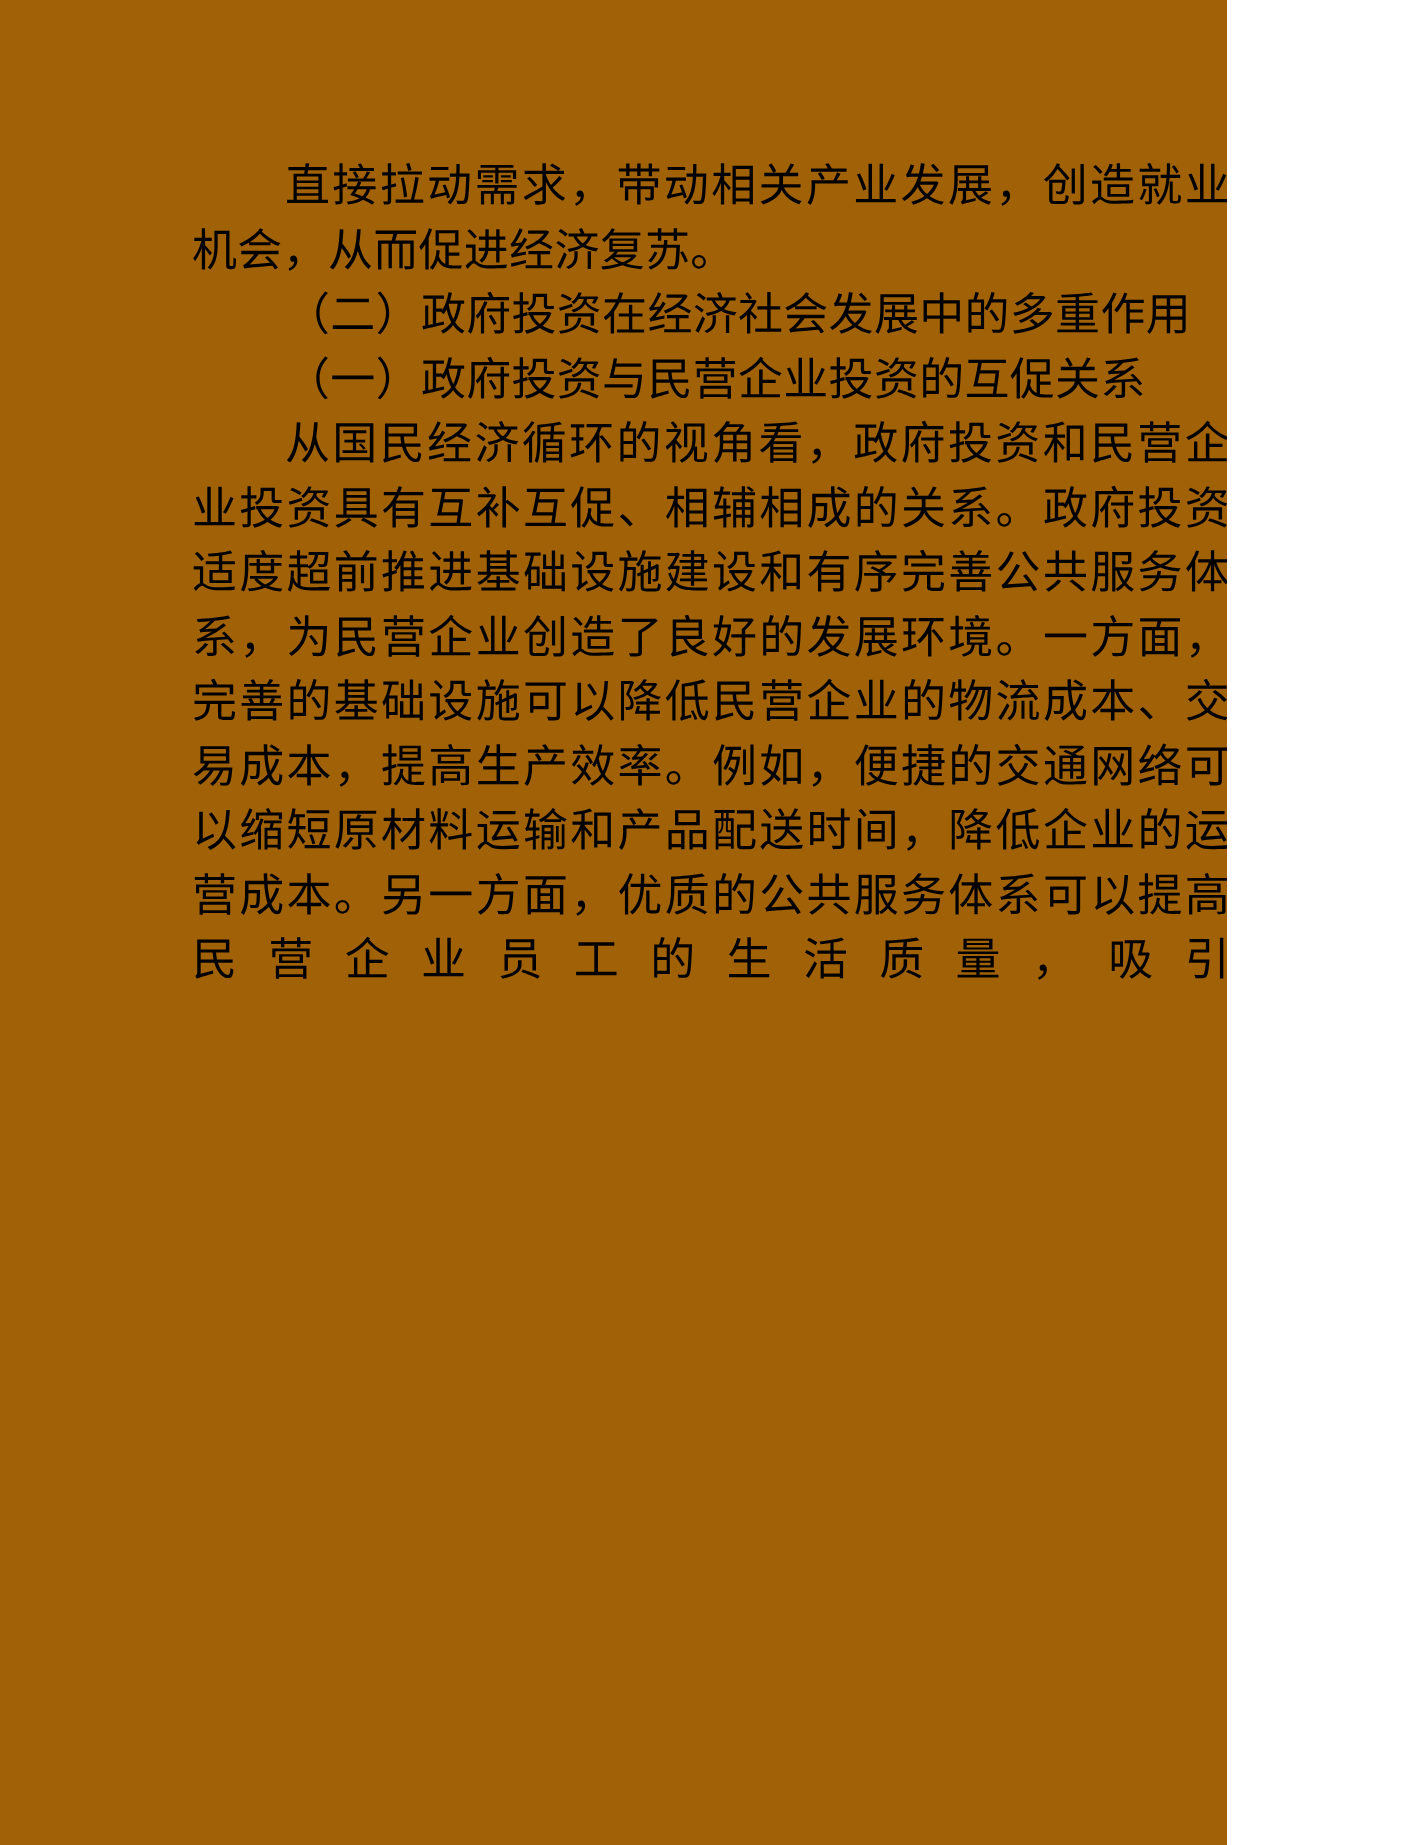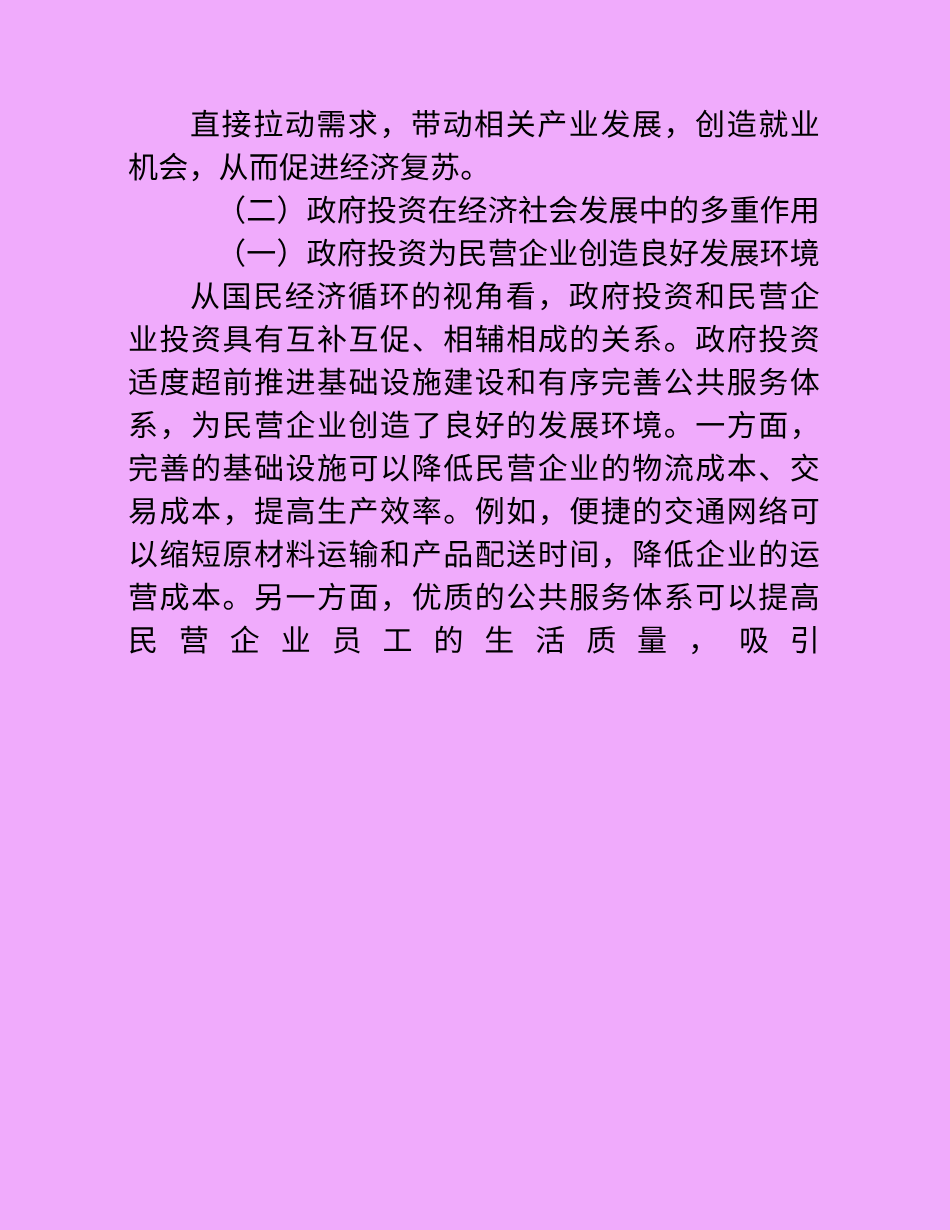--- a/index.html
+++ b/index.html
@@ -10,23 +10,23 @@
   }
 
   body {
     font-family: "Liberation Sans", "DejaVu Sans", sans-serif;
     color: #000000;
     -webkit-font-smoothing: antialiased;
   }
 
   .page {
     position: relative;
-    width: 950px;
+    width: 818px;
     height: 1230px;
-    background: #f0abfc;
+    background: #a16207;
     overflow: hidden;
     box-sizing: border-box;
   }
 
   .page-body {
     position: absolute;
     left: 128px;
     top: 103px;
     width: 692px;
   }
@@ -39,21 +39,21 @@
     text-align: justify;
     text-justify: inter-character;
     text-indent: 62px;
     margin: 0;
     word-break: break-all;
     white-space: normal;
   }
 
   
   .block.heading {
-    text-align: right;
+    text-align: left;
     word-break: normal;
   }
 
   
   .block.continues::after {
     content: "";
     display: inline-block;
     width: 100%;
   }
 </style>
@@ -62,18 +62,18 @@
 
 <div class="page">
   <div class="page-body">
 
     <p class="block">直接拉动需求，带动相关产业发展，创造就业机会，从而促进经济复苏。</p>
 
     <p class="block heading">（二）政府投资在经济社会发展中的多重作用</p>
 
 
 
-    <p class="block heading">（一）政府投资为民营企业创造良好发展环境</p>
+    <p class="block heading">（一）政府投资与民营企业投资的互促关系</p>
 
     <p class="block continues">从国民经济循环的视角看，政府投资和民营企业投资具有互补互促、相辅相成的关系。政府投资适度超前推进基础设施建设和有序完善公共服务体系，为民营企业创造了良好的发展环境。一方面，完善的基础设施可以降低民营企业的物流成本、交易成本，提高生产效率。例如，便捷的交通网络可以缩短原材料运输和产品配送时间，降低企业的运营成本。另一方面，优质的公共服务体系可以提高民营企业员工的生活质量，吸引</p>
 
   </div>
 </div>
 
 </body></html>

